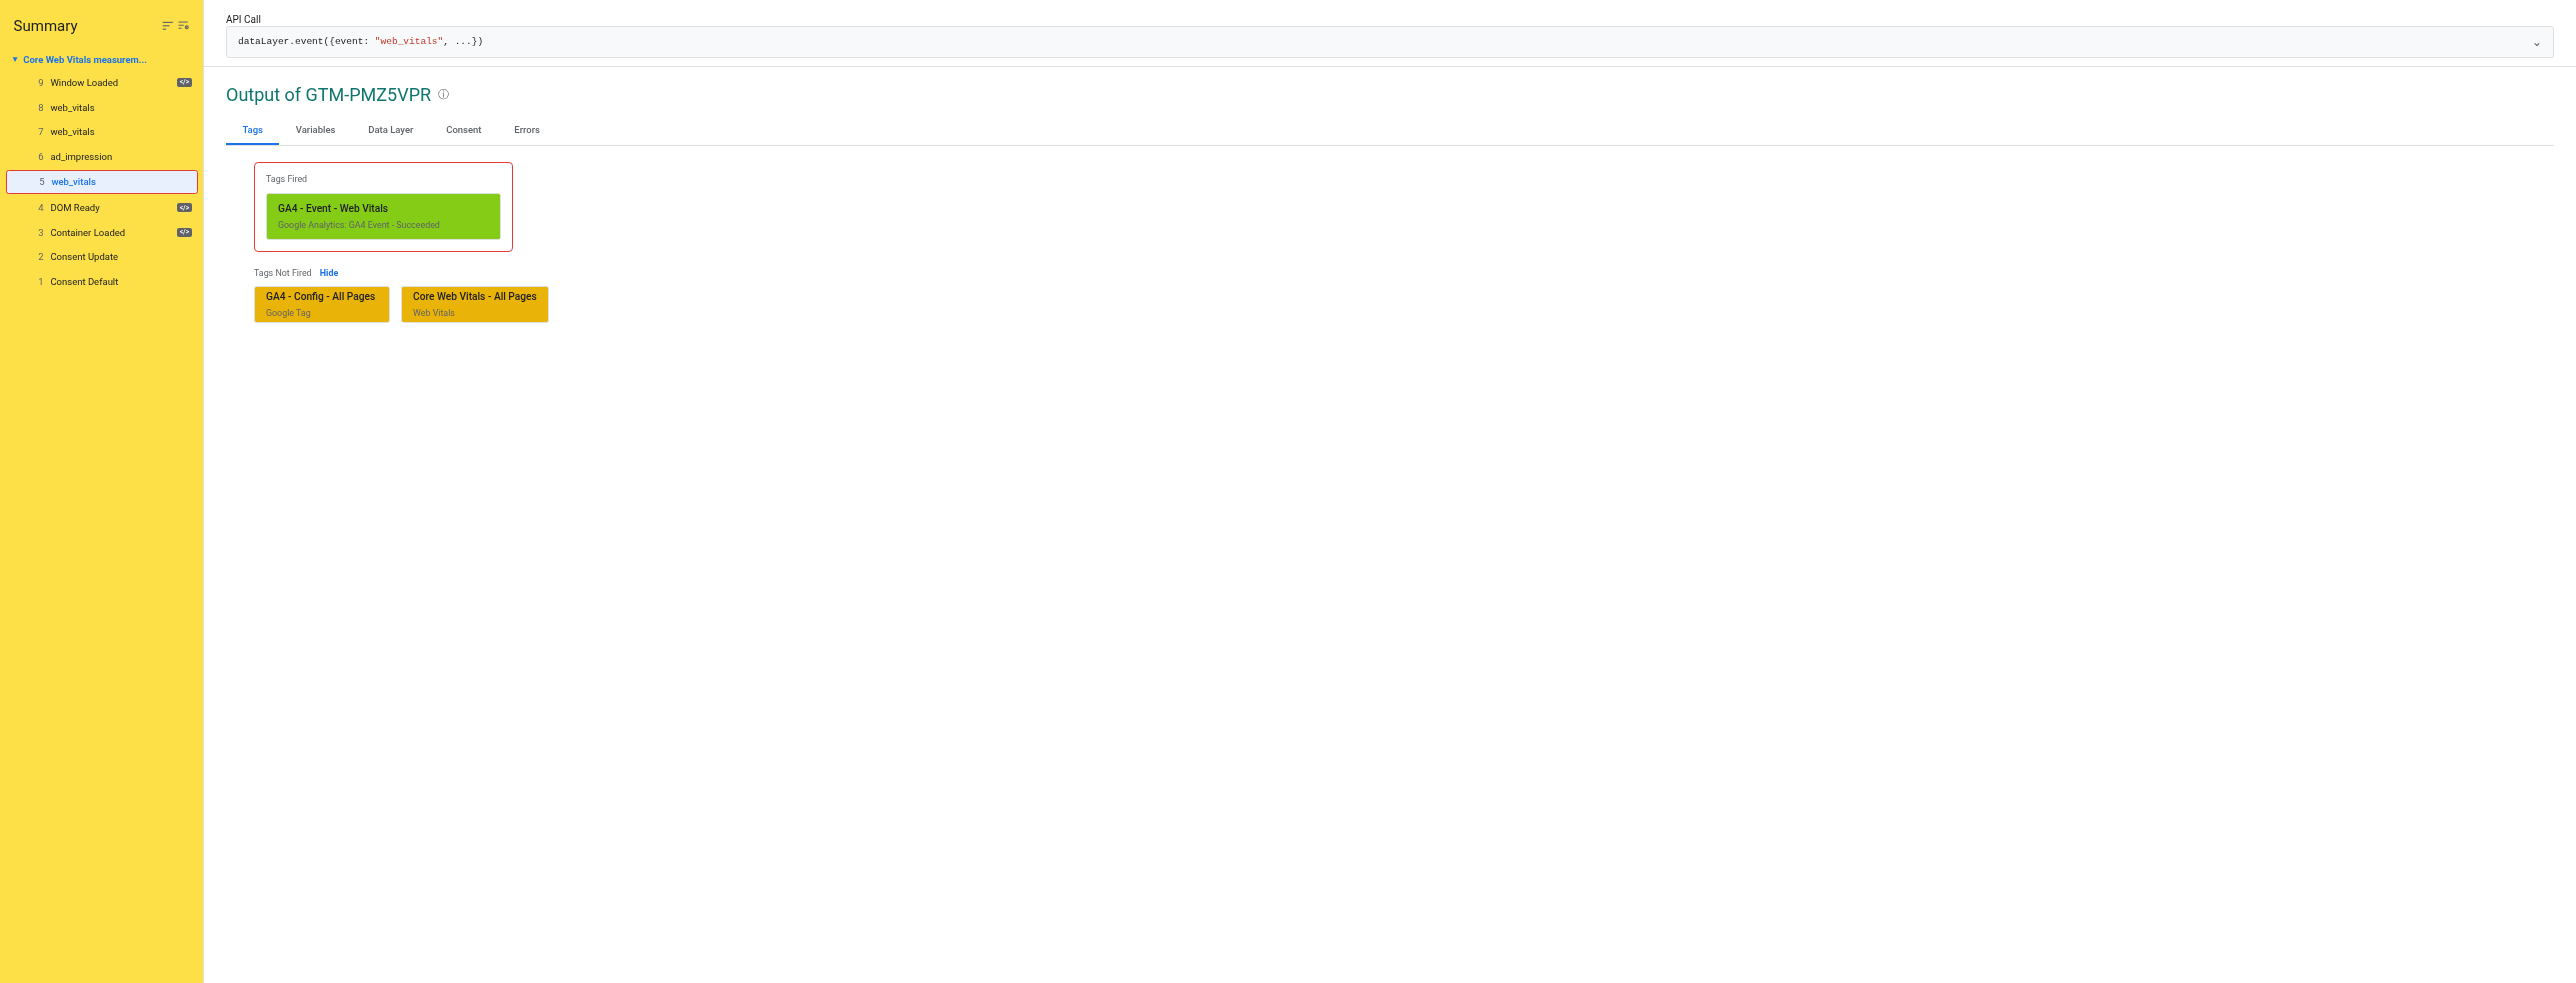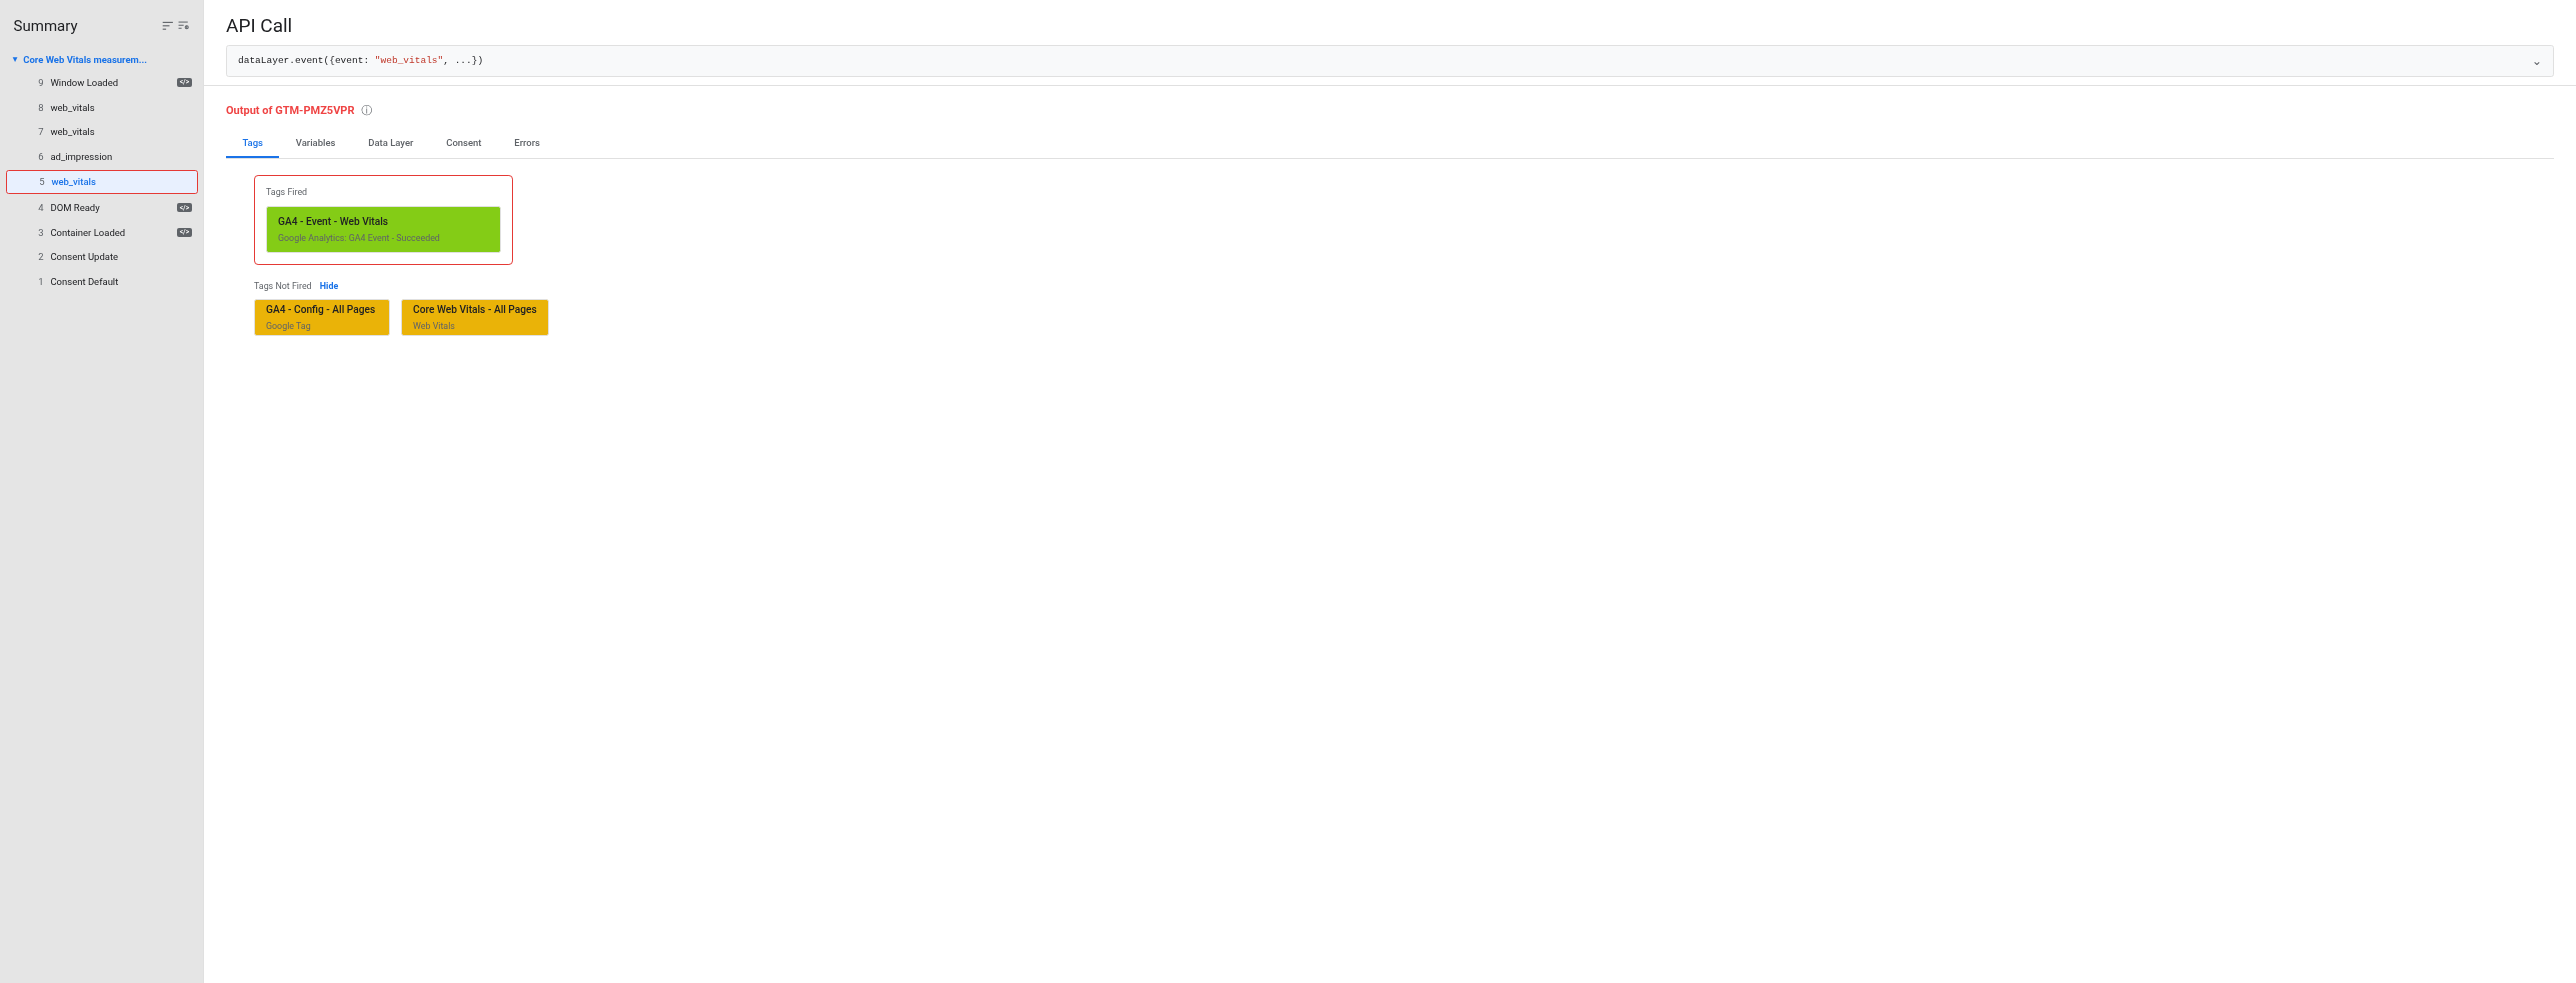--- a/index.html
+++ b/index.html
@@ -10,21 +10,21 @@
       color: #202124;
       display: flex;
       height: 100vh;
       overflow: hidden;
     }
 
     
     .sidebar {
       width: 204px;
       min-width: 204px;
-      background: #e5e5e5;
+      background: #fde047;
       border-right: 0.7px solid #e0e0e0;
       display: flex;
       flex-direction: column;
       padding: 11px 0;
       overflow-y: auto;
     }
 
     .sidebar-header {
       display: flex;
       align-items: center;
@@ -124,24 +124,24 @@
       background: #fff;
       padding: 0;
     }
 
     .api-call-header {
       padding: 13.6px 22px 8.2px 22px;
       border-bottom: 0.7px solid #e0e0e0;
     }
 
     .api-call-title {
-      font-size: 19px;
+      font-size: 10px;
       font-weight: 400;
       color: #202124;
-      margin-bottom: 8px;
+      margin-bottom: 1px;
     }
 
     .code-row {
       display: flex;
       align-items: center;
       justify-content: space-between;
       background: #f8f9fa;
       border: 0.7px solid #e0e0e0;
       border-radius: 2.7px;
       padding: 8.2px 11px;
@@ -168,23 +168,23 @@
     }
 
     .output-header {
       display: flex;
       align-items: center;
       gap: 6.8px;
       margin-bottom: 11px;
     }
 
     .output-title {
-      font-size: 11px;
-      font-weight: 700;
-      color: #ef4444;
+      font-size: 18px;
+      font-weight: 400;
+      color: #0f766e;
     }
 
     .info-icon {
       color: #5f6368;
       font-size: 11px;
       cursor: pointer;
     }
 
     
     .tabs-bar {

